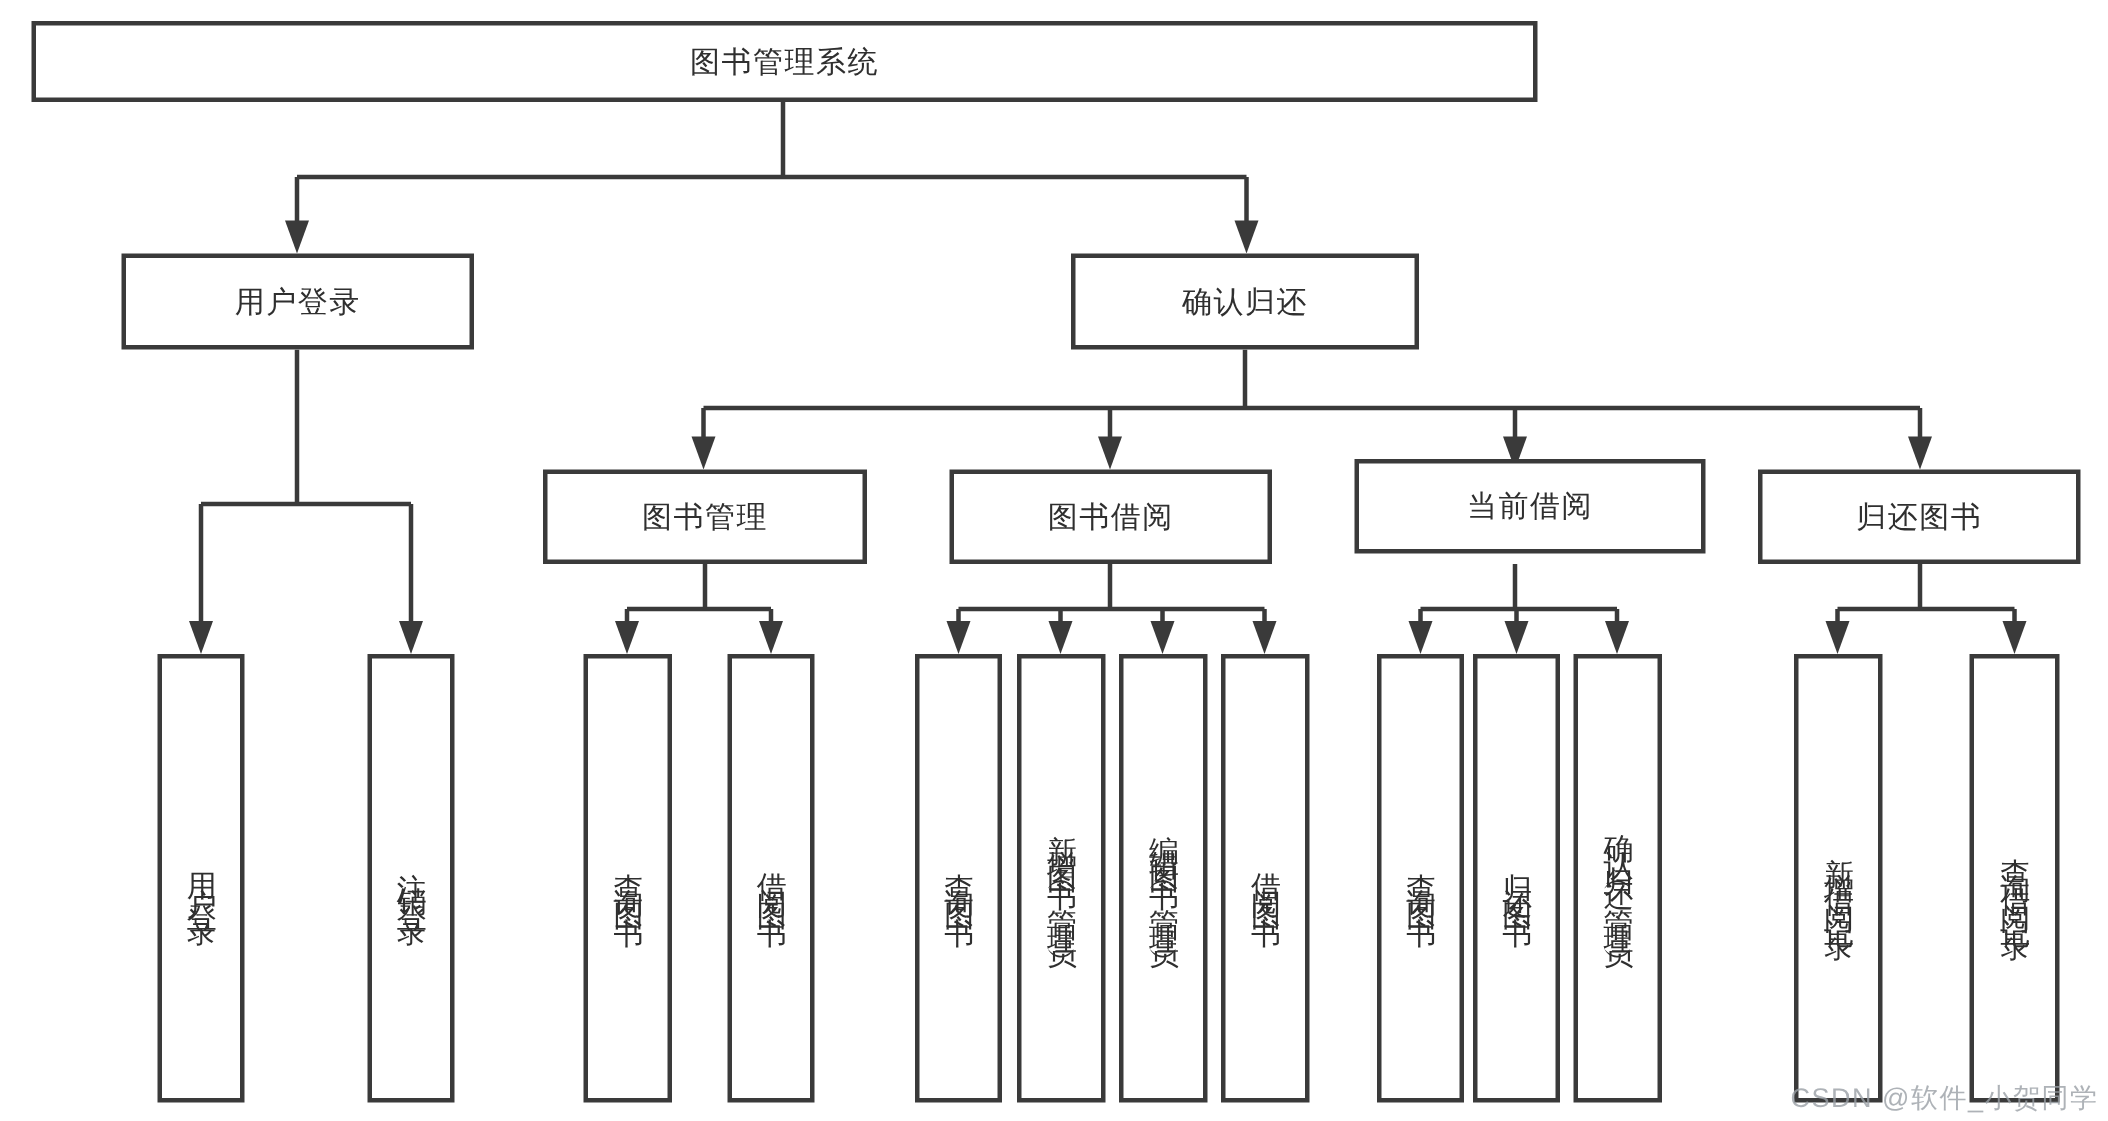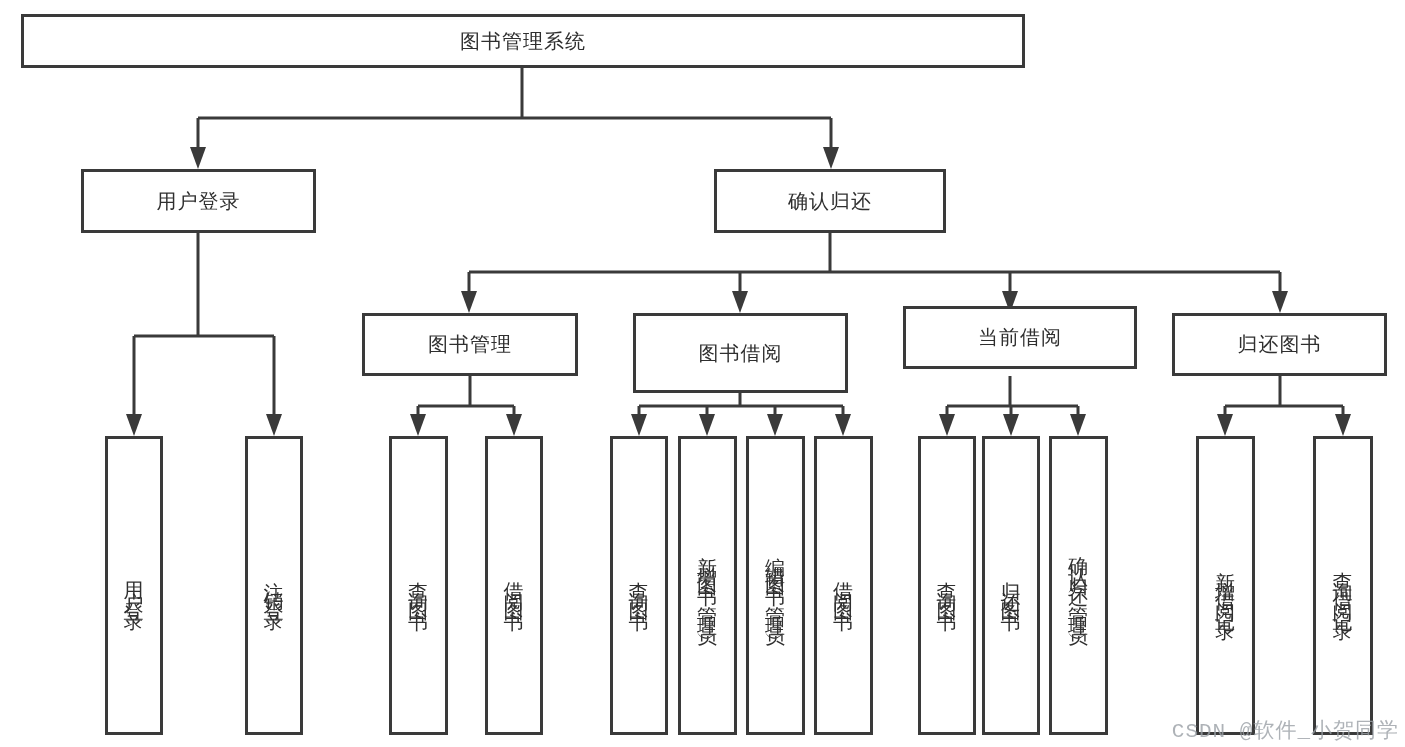--- a/index.html
+++ b/index.html
@@ -33,26 +33,25 @@
     text-orientation:mixed;
     font-size:20px;
     line-height:1;
     letter-spacing:10px;
     white-space:nowrap;
   }
   .watermark{
     position:absolute;
     right:6px;
     bottom:3px;
-    font-size:21px;
+    font-size:18px;
     letter-spacing:1px;
     color:var(--wm);
     opacity:.8;
     z-index:5;
-    font-family:Liberation Mono, monospace;
   }
 </style>
 </head>
 <body>
 
 <div class="canvas">
 
   <svg class="connectors" viewBox="0 0 1405 747" xmlns="http://www.w3.org/2000/svg">
 
     <path d="M522,68 V118 M198,118 H831 M198,118 V150 M831,118 V150" fill="none" stroke="currentColor" stroke-width="3"></path>
@@ -99,21 +98,21 @@
   <div class="box h-box" style="left:81px;top:169px;width:235px;height:64px">
     <span>用户登录</span>
   </div>
   <div class="box h-box" style="left:714px;top:169px;width:232px;height:64px">
     <span>确认归还</span>
   </div>
 
   <div class="box h-box" style="left:362px;top:313px;width:216px;height:63px">
     <span>图书管理</span>
   </div>
-  <div class="box h-box" style="left:633px;top:313px;width:215px;height:80px">
+  <div class="box h-box" style="left:633px;top:313px;width:215px;height:63px">
     <span>图书借阅</span>
   </div>
   <div class="box h-box" style="left:903px;top:306px;width:234px;height:63px">
     <span>当前借阅</span>
   </div>
   <div class="box h-box" style="left:1172px;top:313px;width:215px;height:63px">
     <span>归还图书</span>
   </div>
 
   <div class="box leaf" style="left:105px;top:436px;width:58px;height:299px">

